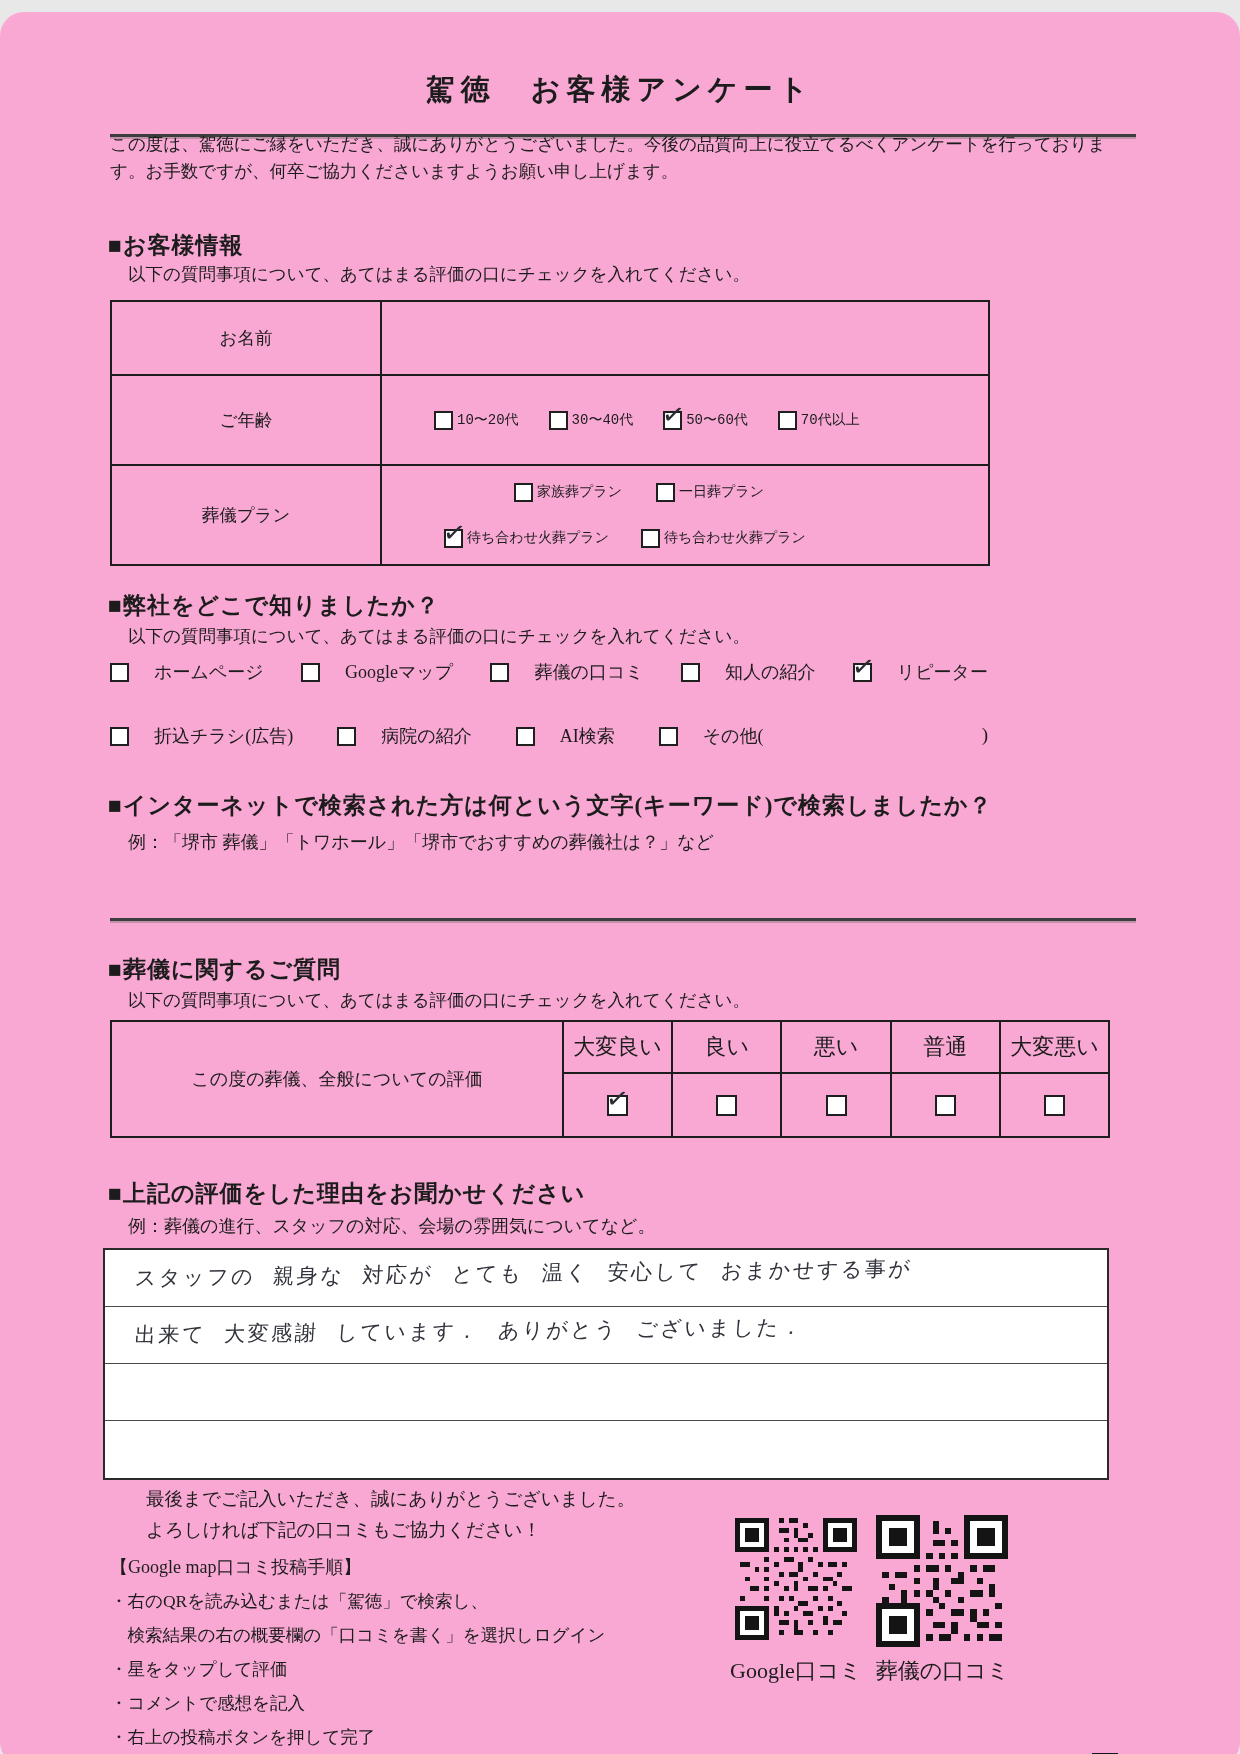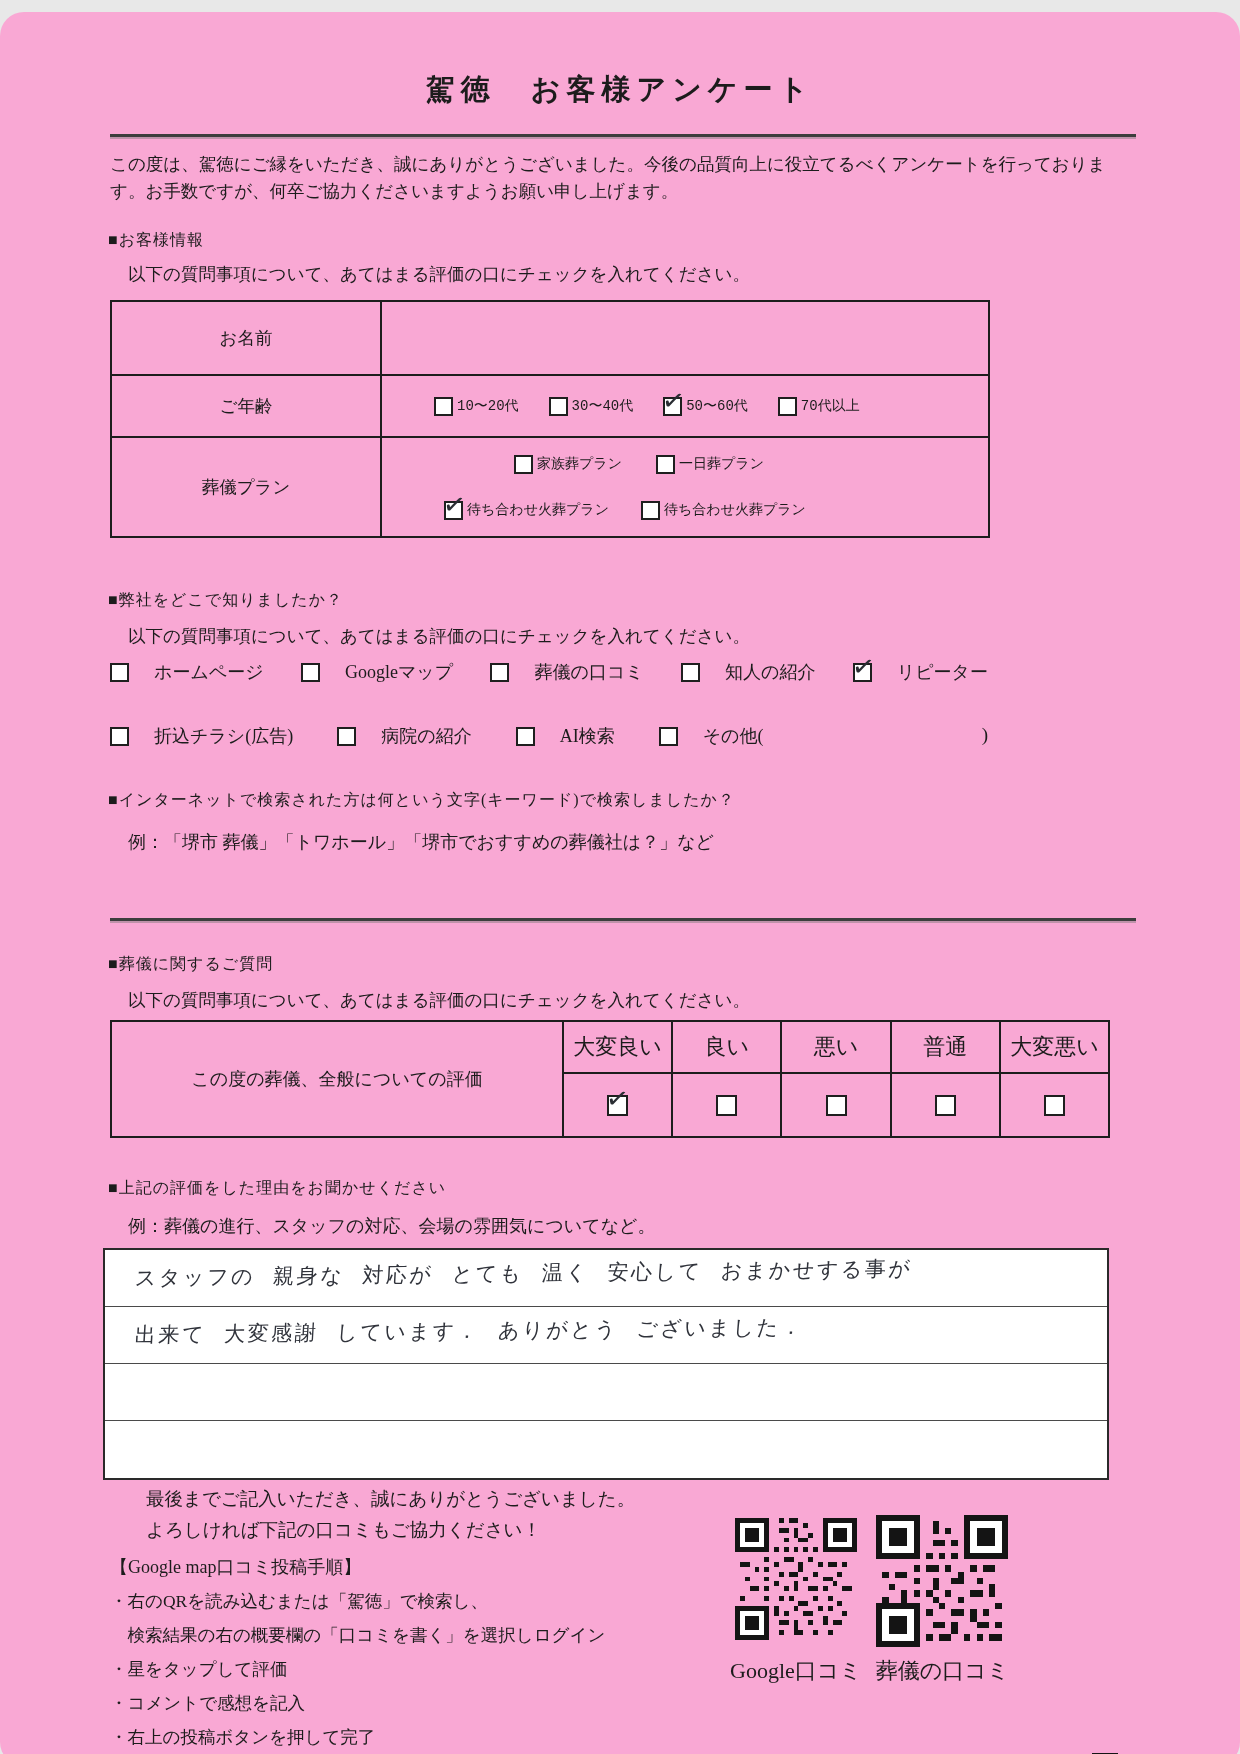--- a/index.html
+++ b/index.html
@@ -10,22 +10,22 @@
     border-radius:24px;
   }
   .abs{position:absolute;}
   .title{
     top:58px; left:0; width:100%; text-align:center;
     font-size:29px; font-weight:bold; letter-spacing:6px;
   }
   .rule{height:3px; background:#3d3d3d; box-shadow:0 2px 0 rgba(120,120,120,.45);}
   .rule1{top:122px; left:110px; width:1026px;}
   .rule2{top:906px; left:110px; width:1026px; height:2.5px;}
-  .intro{top:139px; left:110px; width:1030px; font-size:17.5px; line-height:27px;}
-  .h{font-size:16px; font-weight:normal; letter-spacing:1px;}
+  .intro{top:119px; left:110px; width:1030px; font-size:17.5px; line-height:27px;}
+  .h{font-size:23px; font-weight:bold; letter-spacing:1px;}
   .ins{font-size:17.5px;}
   
   .t1{top:288px; left:110px; width:876px; border:2.5px solid #1d1d1d;}
   .t1row{display:flex; box-sizing:border-box;}
   .t1row+.t1row{border-top:2px solid #1d1d1d;}
   .t1lab{width:268px; flex:none; border-right:2px solid #1d1d1d;
          display:flex; align-items:center; justify-content:center; font-size:17.5px;}
   .t1val{flex:1; display:flex; flex-direction:column; justify-content:center;}
   
   .cb{width:15px; height:15px; border:2px solid #1f1f1f; background:#fff;
@@ -79,21 +79,21 @@
   <div class="abs intro">この度は、駕徳にご縁をいただき、誠にありがとうございました。今後の品質向上に役立てるべくアンケートを行っております。お手数ですが、何卒ご協力くださいますようお願い申し上げます。</div>
 
   <div class="abs h" style="top:218px;left:108px">■お客様情報</div>
   <div class="abs ins" style="top:250px;left:128px">以下の質問事項について、あてはまる評価の口にチェックを入れてください。</div>
 
   <div class="abs t1">
     <div class="t1row" style="height:72px">
       <div class="t1lab">お名前</div>
       <div class="t1val"></div>
     </div>
-    <div class="t1row" style="height:62px">
+    <div class="t1row" style="height:90px">
       <div class="t1lab">ご年齢</div>
       <div class="t1val">
         <div class="optrow agegap">
           <span class="opt">
             <span class="cb"></span>
             <span>10〜20代</span>
           </span>
           <span class="opt">
             <span class="cb"></span>
             <span>30〜40代</span>

